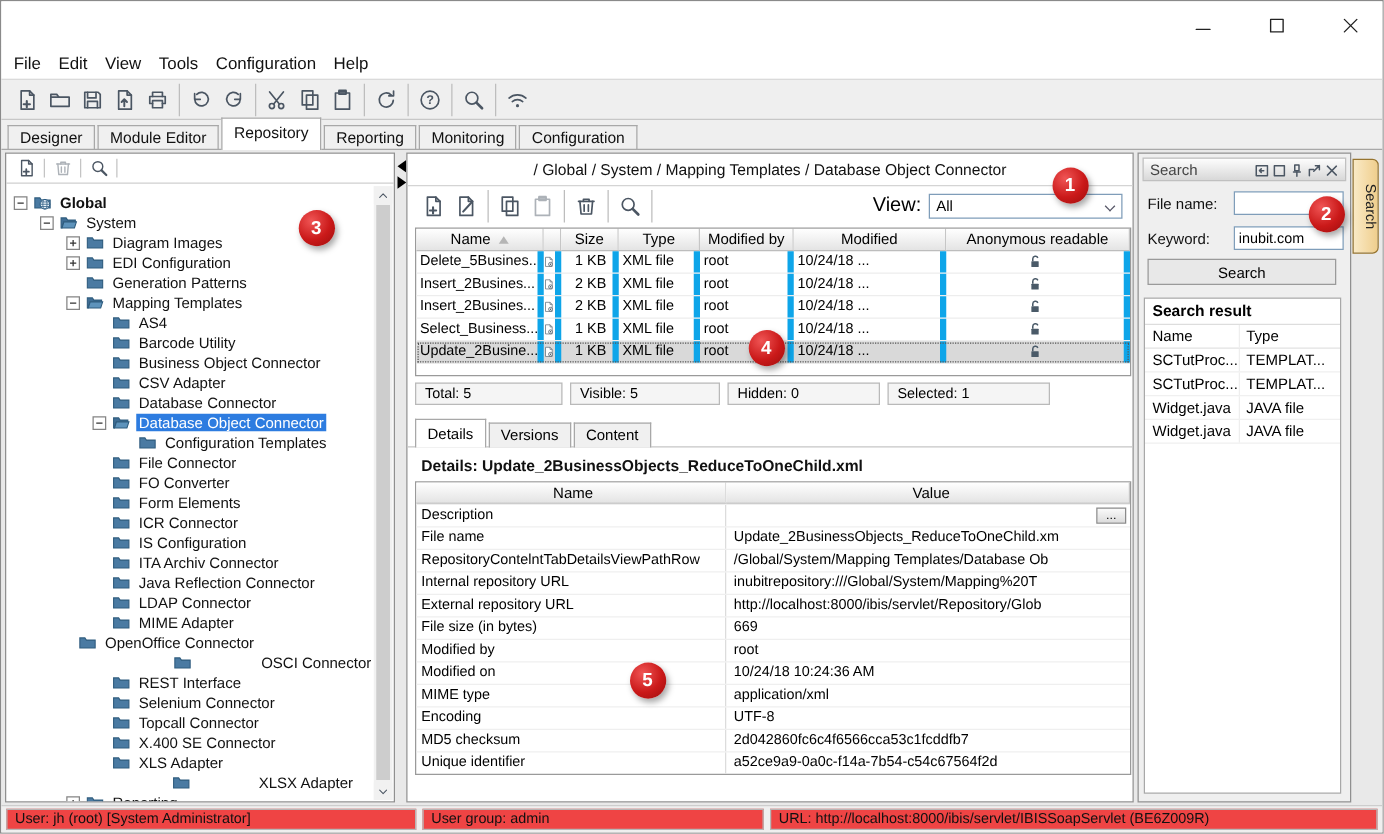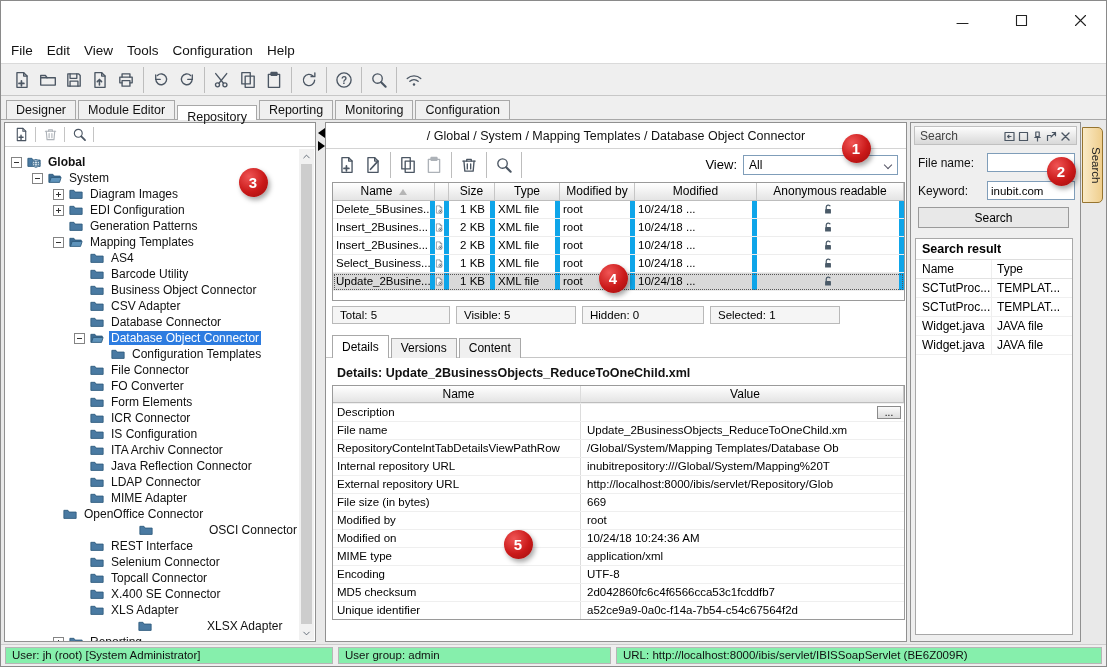--- a/index.html
+++ b/index.html
@@ -24,21 +24,21 @@
   .toolbar{position:absolute;top:62px;left:0;right:0;height:33px;background:#efefef;border-top:1px solid #dadada;border-bottom:1px solid #c7c7c7;display:flex;align-items:center;padding-left:4px;}
   .tgroup{display:flex;align-items:center;height:26px;padding:0 4px;border-right:1px solid #bdbdbd;}
   .tgroup:last-child{border-right:none;}
   .tbtn{width:26px;height:24px;display:flex;align-items:center;justify-content:center;background:none;border:0;padding:0;}
   .tbtn svg{width:18px;height:18px;}
 
   
   .tabstrip{position:absolute;top:95px;left:0;right:0;height:24px;background:#efefef;display:flex;align-items:flex-end;padding-left:5px;}
   .tabstrip:after{content:"";position:absolute;left:0;right:0;bottom:0;height:1px;background:#a8a8a8;}
   .tab{height:20px;line-height:19px;padding:0 9px;font-size:12.5px;background:#f0f0f0;border:1px solid #a8a8a8;border-bottom:none;margin-right:2px;color:#111;position:relative;}
-  .tab.active{height:15px;line-height:23px;background:#fff;z-index:3;}
+  .tab.active{height:26px;line-height:23px;background:#fff;z-index:3;}
 
   
   .workspace{position:absolute;top:119px;left:0;right:0;bottom:22px;background:#e9e9e9;}
   .panel{position:absolute;background:#fff;border:1px solid #909090;}
 
   
   #leftPanel{left:3px;top:2px;width:312px;bottom:2px;}
   .ltoolbar{position:absolute;top:0;left:0;right:0;height:24px;border-bottom:1px solid #cfcfcf;display:flex;align-items:center;padding-left:5px;}
   .ltoolbar .tbtn{width:22px;}
   .ltoolbar .tbtn svg{width:15px;height:15px;}
@@ -56,21 +56,21 @@
   .vscroll{position:absolute;top:26px;right:1px;bottom:1px;width:15px;background:#f1f1f1;}
   .varrow{position:absolute;left:0;width:15px;height:14px;display:flex;align-items:center;justify-content:center;background:#f1f1f1;}
   .varrow svg{width:11px;height:11px;}
   .vthumb{position:absolute;left:2px;right:2px;top:15px;bottom:16px;background:#cdcdcd;}
   .splitA{position:absolute;width:0;height:0;cursor:pointer;}
 
   
   #centerPanel{left:324px;top:2px;width:582px;bottom:2px;}
   .breadcrumb{position:absolute;top:0;left:0;right:0;height:26px;line-height:26px;text-align:center;font-size:12.5px;color:#111;border-bottom:1px solid #d4d4d4;}
   .ctoolbar{position:absolute;top:26px;left:0;right:0;height:31px;display:flex;align-items:center;padding:0 8px 0 4px;}
-  .viewlabel{margin-left:auto;font-size:13px;margin-right:6px;}
+  .viewlabel{margin-left:auto;font-size:16px;margin-right:6px;}
   .dropdown{width:155px;height:20px;border:1px solid #7f9db9;background:#fff;font-size:12px;line-height:18px;padding-left:5px;position:relative;cursor:default;}
   .dd-arrow{position:absolute;right:6px;top:6px;width:6px;height:6px;border-right:1.2px solid #556;border-bottom:1.2px solid #556;transform:rotate(45deg);}
 
   .tablebox{position:absolute;left:6px;top:59px;width:573px;height:119px;border:1px solid #9a9a9a;background:#fff;font-size:11.5px;overflow:hidden;}
   .thead{display:flex;height:18px;}
   .thcell{background:linear-gradient(#ffffff,#e4e4e4);border-right:1px solid #c6c6c6;border-bottom:1px solid #bdbdbd;text-align:center;font-size:12px;line-height:17px;display:flex;align-items:center;justify-content:center;overflow:hidden;}
   .sort{width:0;height:0;border-left:4px solid transparent;border-right:4px solid transparent;border-bottom:6px solid #b5b5b5;margin-left:6px;}
   .trow{display:flex;height:18px;line-height:17px;border-bottom:1px solid #ededed;}
   .trow.selected{background:#d9d9d9;outline:1px dotted #555;outline-offset:-2px;}
   .tcell{overflow:hidden;white-space:nowrap;border-right:5px solid #0ea5e9;padding-left:3px;}
@@ -103,21 +103,21 @@
   .r-title{height:21px;line-height:21px;font-weight:bold;padding-left:6px;font-size:12.5px;border-bottom:1px solid #ddd;}
   .r-head,.r-row{display:flex;height:19px;line-height:19px;border-bottom:1px solid #f0f0f0;}
   .r-head{border-bottom:1px solid #e2e2e2;}
   .r-name{width:76px;padding-left:6px;border-right:1px solid #eee;overflow:hidden;white-space:nowrap;}
   .r-type{flex:1;padding-left:5px;overflow:hidden;white-space:nowrap;}
 
   .sidetab{position:absolute;left:1081px;top:126px;width:21px;height:76px;background:linear-gradient(90deg,#faeac6,#efce8d);border:1px solid #96742f;border-radius:0 5px 5px 0;writing-mode:vertical-rl;text-align:center;font-size:11.5px;color:#222;z-index:5;}
 
   
   .statusbar{position:absolute;left:0;right:0;bottom:0;height:22px;background:#efefef;border-top:1px solid #cdcdcd;display:flex;align-items:center;padding:0 4px;gap:5px;font-size:11.5px;color:#111;}
-  .sbox{height:17px;line-height:15px;border:1px solid #b6b6b6;background:#86efac;padding:0 6px;overflow:hidden;white-space:nowrap;}
+  .sbox{height:17px;line-height:15px;border:1px solid #b6b6b6;background:#ef4444;padding:0 6px;overflow:hidden;white-space:nowrap;}
 
   
   .callout{position:absolute;width:29px;height:29px;border-radius:50%;background:radial-gradient(circle at 35% 30%,#f05555,#ca1919 55%,#9c0d0d);color:#fff;font-weight:bold;font-size:15px;display:flex;align-items:center;justify-content:center;box-shadow:2px 3px 5px rgba(0,0,0,.35);z-index:60;}
 </style>
 </head>
 <body>
 
 <svg width="0" height="0" style="position:absolute" aria-hidden="true">
   <defs>
     <symbol id="i-new" viewBox="0 0 16 16">

